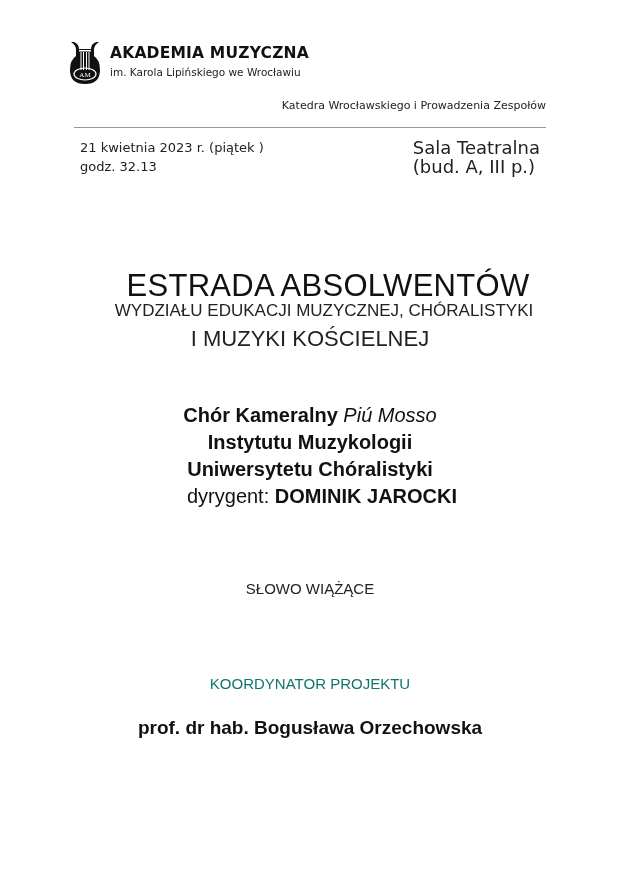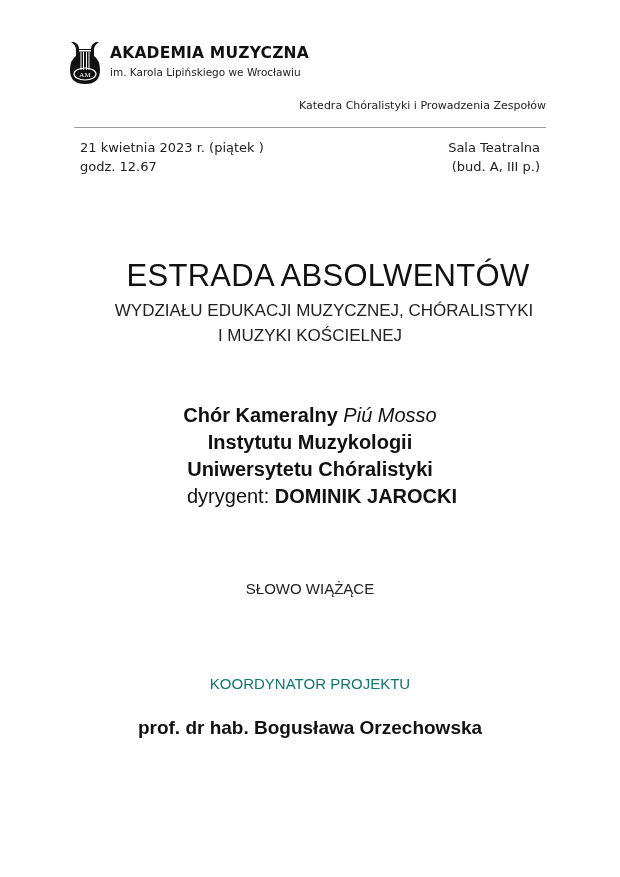--- a/index.html
+++ b/index.html
@@ -8,26 +8,26 @@
     .page { position: absolute; left: 0; top: 0; width: 620px; height: 877px; background: #fff; }
 
     .logo { position: absolute; left: 68px; top: 40px; width: 34px; height: 46px; }
     .brand-title { position: absolute; left: 110px; top: 44px; font-family: "DejaVu Sans", sans-serif; font-size: 15.5px; letter-spacing: 0.2px; color: #111; font-weight: bold; }
     .brand-sub { position: absolute; left: 110px; top: 66px; font-family: "DejaVu Sans", sans-serif; font-size: 10.5px; color: #222; }
 
     .dept { position: absolute; right: 74px; top: 99px; font-family: "DejaVu Sans", sans-serif; font-size: 11px; color: #222; }
     .rule { position: absolute; left: 74px; top: 127px; width: 472px; height: 1px; background: #9a9a9a; }
 
     .info-left { position: absolute; left: 80px; top: 138px; font-family: "DejaVu Sans", sans-serif; font-size: 13px; line-height: 19px; color: #222; }
-    .info-right { position: absolute; right: 80px; top: 138px; text-align: right; font-family: "DejaVu Sans", sans-serif; font-size: 13px; line-height: 19px; color: #222; }
+    .info-right { position: absolute; right: 80px; top: 138px; text-align: left; font-family: "DejaVu Sans", sans-serif; font-size: 18px; line-height: 19px; color: #222; }
 
     .center { position: absolute; left: 0; width: 620px; text-align: center; }
-    .title { top: 258px; font-size: 31px; color: #111; letter-spacing: 0.3px; padding-left: 36px; }
+    .title { top: 268px; font-size: 31px; color: #111; letter-spacing: 0.3px; padding-left: 36px; }
     .subtitle1 { top: 301px; font-size: 17px; color: #222; padding-left: 28px; }
-    .subtitle2 { top: 326px; font-size: 17px; color: #222; }
+    .subtitle2 { top: 326px; font-size: 22px; color: #222; }
 
     .choir { top: 402px; font-size: 20px; line-height: 27px; color: #111; }
     .choir .b { font-weight: bold; }
     .choir .i { font-style: italic; font-weight: normal; }
     .choir .n { font-weight: normal; margin-left: 24px; }
 
     .role1 { top: 580px; font-size: 15px; color: #222; }
     .name1 { top: 602px; font-size: 18px; font-weight: bold; color: #111; }
     .role2 { top: 675px; font-size: 15px; color: #0f766e; }
     .name2 { top: 696px; font-size: 19px; font-weight: bold; color: #111; margin-top: 21px; }
@@ -47,26 +47,26 @@
       <line x1="15.5" y1="12" x2="15.5" y2="30" stroke="#fff" stroke-width="1"></line>
       <line x1="18.5" y1="12" x2="18.5" y2="30" stroke="#fff" stroke-width="1"></line>
       <line x1="21" y1="12" x2="21" y2="30" stroke="#fff" stroke-width="1"></line>
       <ellipse cx="17" cy="34" rx="11" ry="6" fill="none" stroke="#fff" stroke-width="1.2"></ellipse>
       <text x="17" y="37" font-size="7" text-anchor="middle" fill="#fff" font-family="Liberation Serif, serif">AM</text>
     </svg>
   </div>
   <div class="brand-title">AKADEMIA MUZYCZNA</div>
   <div class="brand-sub">im. Karola Lipińskiego we Wrocławiu</div>
 
-  <div class="dept">Katedra Chóralistyki i Prowadzenia Zespołów</div>
+  <div class="dept">Katedra Wrocławskiego i Prowadzenia Zespołów</div>
   <div class="rule"></div>
 
   <div class="info-left">
     <div>21 kwietnia 2023 r. (piątek )</div>
-    <div>godz. 12.67</div>
+    <div>godz. 32.13</div>
   </div>
   <div class="info-right">
     <div>Sala Teatralna</div>
     <div>(bud. A, III p.)</div>
   </div>
 
   <div class="center title">ESTRADA ABSOLWENTÓW</div>
   <div class="center subtitle1">WYDZIAŁU EDUKACJI MUZYCZNEJ, CHÓRALISTYKI</div>
   <div class="center subtitle2">I MUZYKI KOŚCIELNEJ</div>
 

